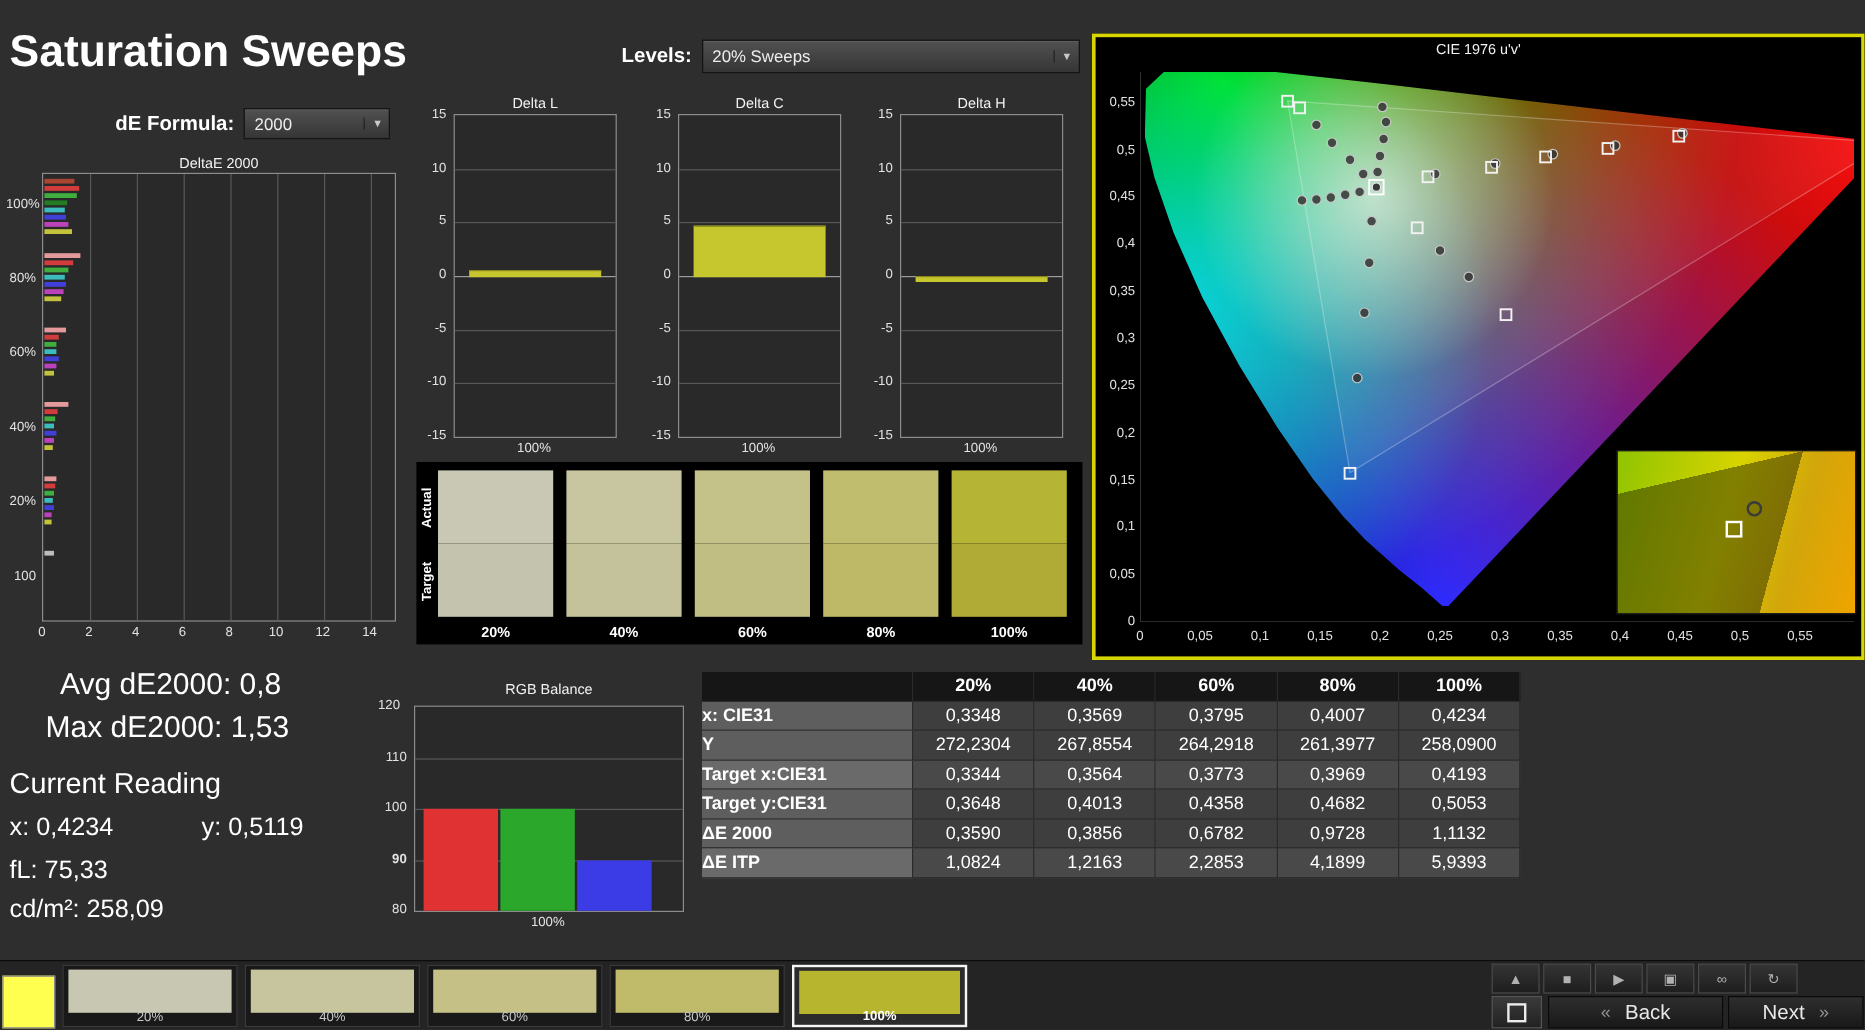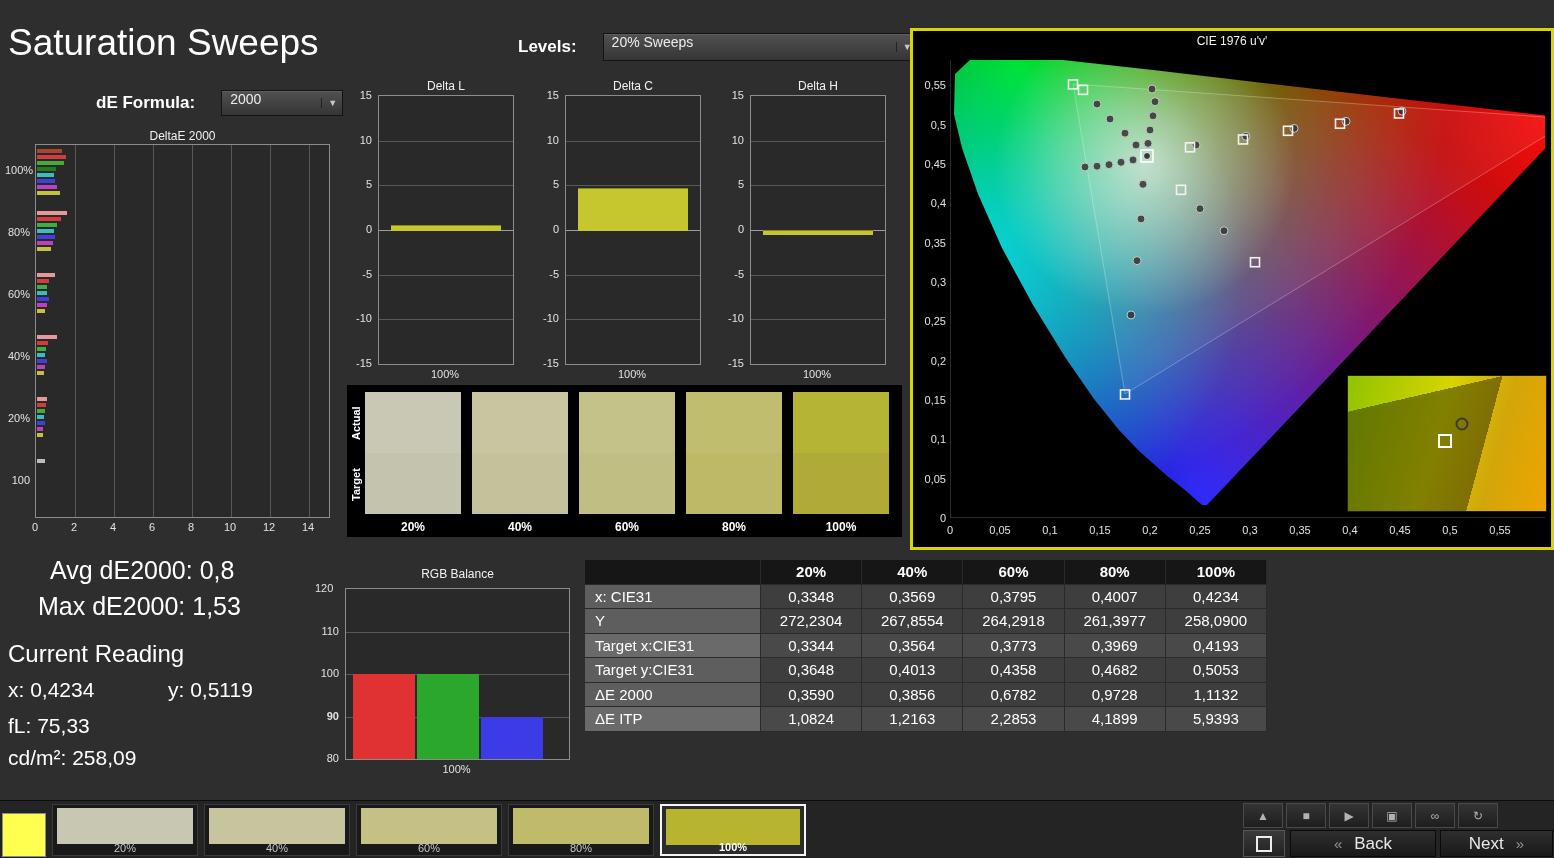--- a/index.html
+++ b/index.html
@@ -1,27 +1,27 @@
 <!DOCTYPE html>
 <html><head>
 <meta charset="utf-8">
 <style>
   html,body { margin:0; padding:0; background:#2e2e2e; }
   .app { position:relative; width:1554px; height:858px; background:#2e2e2e; overflow:hidden;
          font-family:"Liberation Sans", sans-serif; color:#fff; }
 
-  .page-title { position:absolute; left:8px; top:22px; font-size:37px; font-weight:400; color:#fff; }
+  .page-title { position:absolute; left:8px; top:22px; font-size:37px; font-weight:700; color:#fff; }
 
   .field { position:absolute; display:flex; align-items:center; gap:8px; }
   .field-label { font-size:17px; font-weight:bold; color:#fff; white-space:nowrap; }
   .de-formula { left:96px; top:90px; }
   .levels { left:518px; top:33px; }
   .select { position:relative; height:26px; background:linear-gradient(#515151,#353535);
             border:1px solid #141414; box-shadow:inset 0 1px 0 rgba(255,255,255,0.08);
-            color:#ececec; font-size:14px; display:flex; align-items:flex-start; padding:0 26px 0 8px; box-sizing:border-box;margin-left:18px; }
+            color:#ececec; font-size:14px; display:flex; align-items:center; padding:0 26px 0 8px; box-sizing:border-box; }
   .de-formula .select { width:122px; }
   .levels .select { width:315px; height:28px; }
   .select-arrow { position:absolute; right:5px; top:50%; transform:translateY(-50%);
                   font-size:9px; color:#c8c8c8; border-left:1px solid #222; padding-left:6px; }
 
   .chart-panel { position:absolute; }
   .chart-title { position:absolute; top:1px; font-size:12px; color:#f2f2f2; text-align:center; }
   .plot { position:absolute; background:#292929; border:1px solid #8c8c8c; box-sizing:content-box; }
   .grid-v { position:absolute; top:0; bottom:0; width:1px; background:#585858; }
   .grid-h { position:absolute; left:0; right:0; height:1px; background:#585858; }
@@ -74,21 +74,21 @@
   .r-x { left:8px; top:678px; font-size:21px; }
   .r-y { left:168px; top:678px; font-size:21px; }
   .r-fl { left:8px; top:714px; font-size:21px; }
   .r-cd { left:8px; top:746px; font-size:21px; }
 
   #data-table { position:absolute; left:585px; top:560px; width:682px; font-size:15px; }
   .t-row { display:grid; grid-template-columns:176px repeat(5,1fr); height:24.5px; }
   .t-cell { display:flex; align-items:center; justify-content:center;
             border-right:1px solid #2a2a2a; border-bottom:1px solid #2a2a2a; overflow:hidden; }
   .t-head { background:#161616; font-weight:bold; }
-  .t-label { justify-content:flex-start; padding-left:10px; font-weight:normal; }
+  .t-label { justify-content:flex-start; font-weight:bold; }
   .t-row.even .t-val { background:#3e3e3e; } .t-row.odd .t-val { background:#494949; }
   .t-row.even .t-label { background:#5e5e5e; } .t-row.odd .t-label { background:#6a6a6a; }
 
   .bottom-bar { position:absolute; left:0; top:800px; width:1554px; height:58px;
                 background:#242424; border-top:1px solid #0c0c0c; }
   .active-tile { position:absolute; left:2px; top:12px; width:44px; height:44px; border:1px solid #8a8a8a; box-sizing:border-box; }
   .bswatch { position:absolute; top:3px; width:146px; height:52px; background:#191919;
              border:1px solid #3a3a3a; box-sizing:border-box; cursor:pointer; }
   .bswatch.selected { border:2px solid #f5f5f5; background:#2b2b2b; }
   .bswatch .chip { position:absolute; left:4px; right:4px; top:3px; height:36px; }

